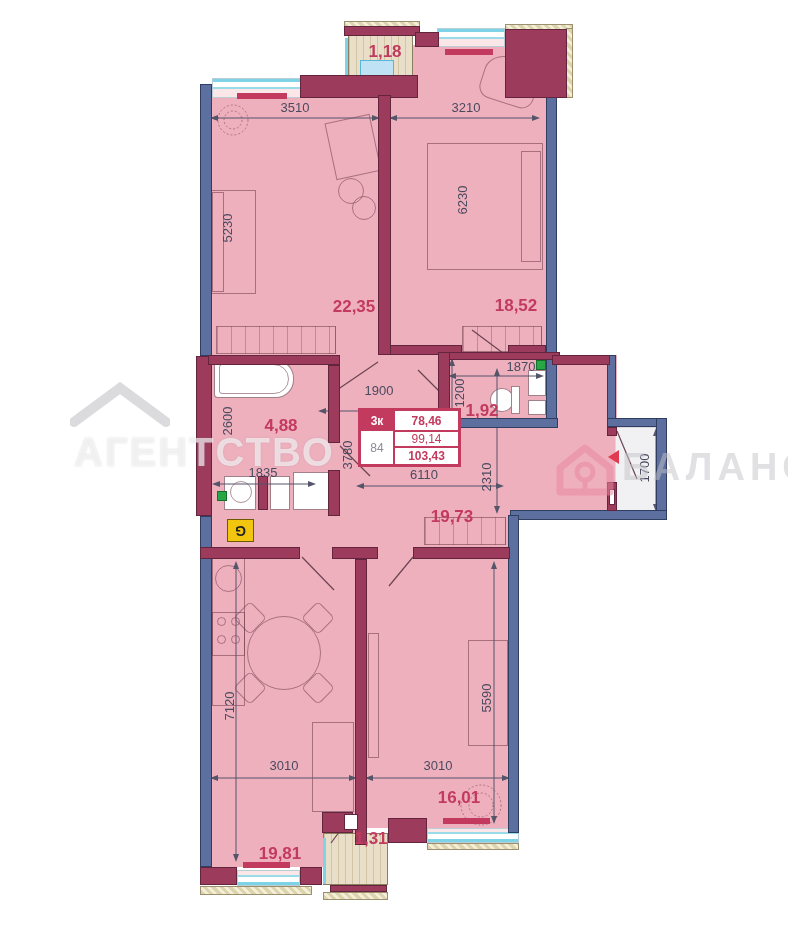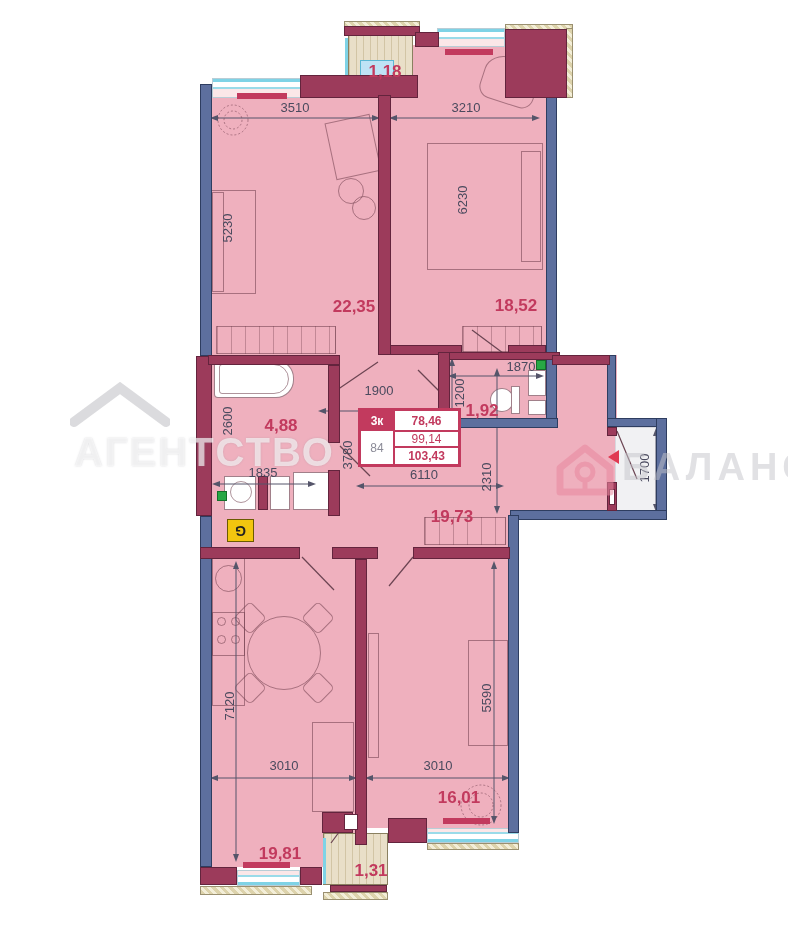--- a/index.html
+++ b/index.html
@@ -230,29 +230,29 @@
   <div class="lbl z50" style="left:263px;top:472px;">1835</div>
   <div class="lbl v z50" style="left:347px;top:455px;">3780</div>
   <div class="lbl z50" style="left:424px;top:474px;">6110</div>
   <div class="lbl v z50" style="left:486px;top:477px;">2310</div>
   <div class="lbl v z50" style="left:644px;top:468px;">1700</div>
   <div class="lbl v z50" style="left:229px;top:706px;">7120</div>
   <div class="lbl v z50" style="left:486px;top:698px;">5590</div>
   <div class="lbl z50" style="left:284px;top:765px;">3010</div>
   <div class="lbl z50" style="left:438px;top:765px;">3010</div>
 
-  <div class="area z50" style="left:385px;top:72px;text-align:center;">1,18</div>
+  <div class="area z50" style="left:385px;top:52px;text-align:center;">1,18</div>
   <div class="area z50" style="left:354px;top:307px;">22,35</div>
   <div class="area z50" style="left:516px;top:306px;">18,52</div>
   <div class="area z50" style="left:281px;top:426px;">4,88</div>
   <div class="area z50" style="left:482px;top:411px;">1,92</div>
   <div class="area z50" style="left:452px;top:517px;">19,73</div>
   <div class="area z50" style="left:459px;top:798px;">16,01</div>
   <div class="area z50" style="left:280px;top:854px;">19,81</div>
-  <div class="area z50" style="left:371px;top:871px;">1,31</div>
+  <div class="area z50" style="left:371px;top:839px;">1,31</div>
 
   <div class="stamp z50">
     <div class="rk">3к</div>
     <div class="t" style="grid-row:1;grid-column:2;">78,46</div>
     <div style="grid-row:2;grid-column:2;">99,14</div>
     <div class="num">84</div>
     <div class="t" style="grid-row:3;grid-column:2;">103,43</div>
   </div>
 
   <svg class="wm-roof" viewBox="0 0 100 62">

